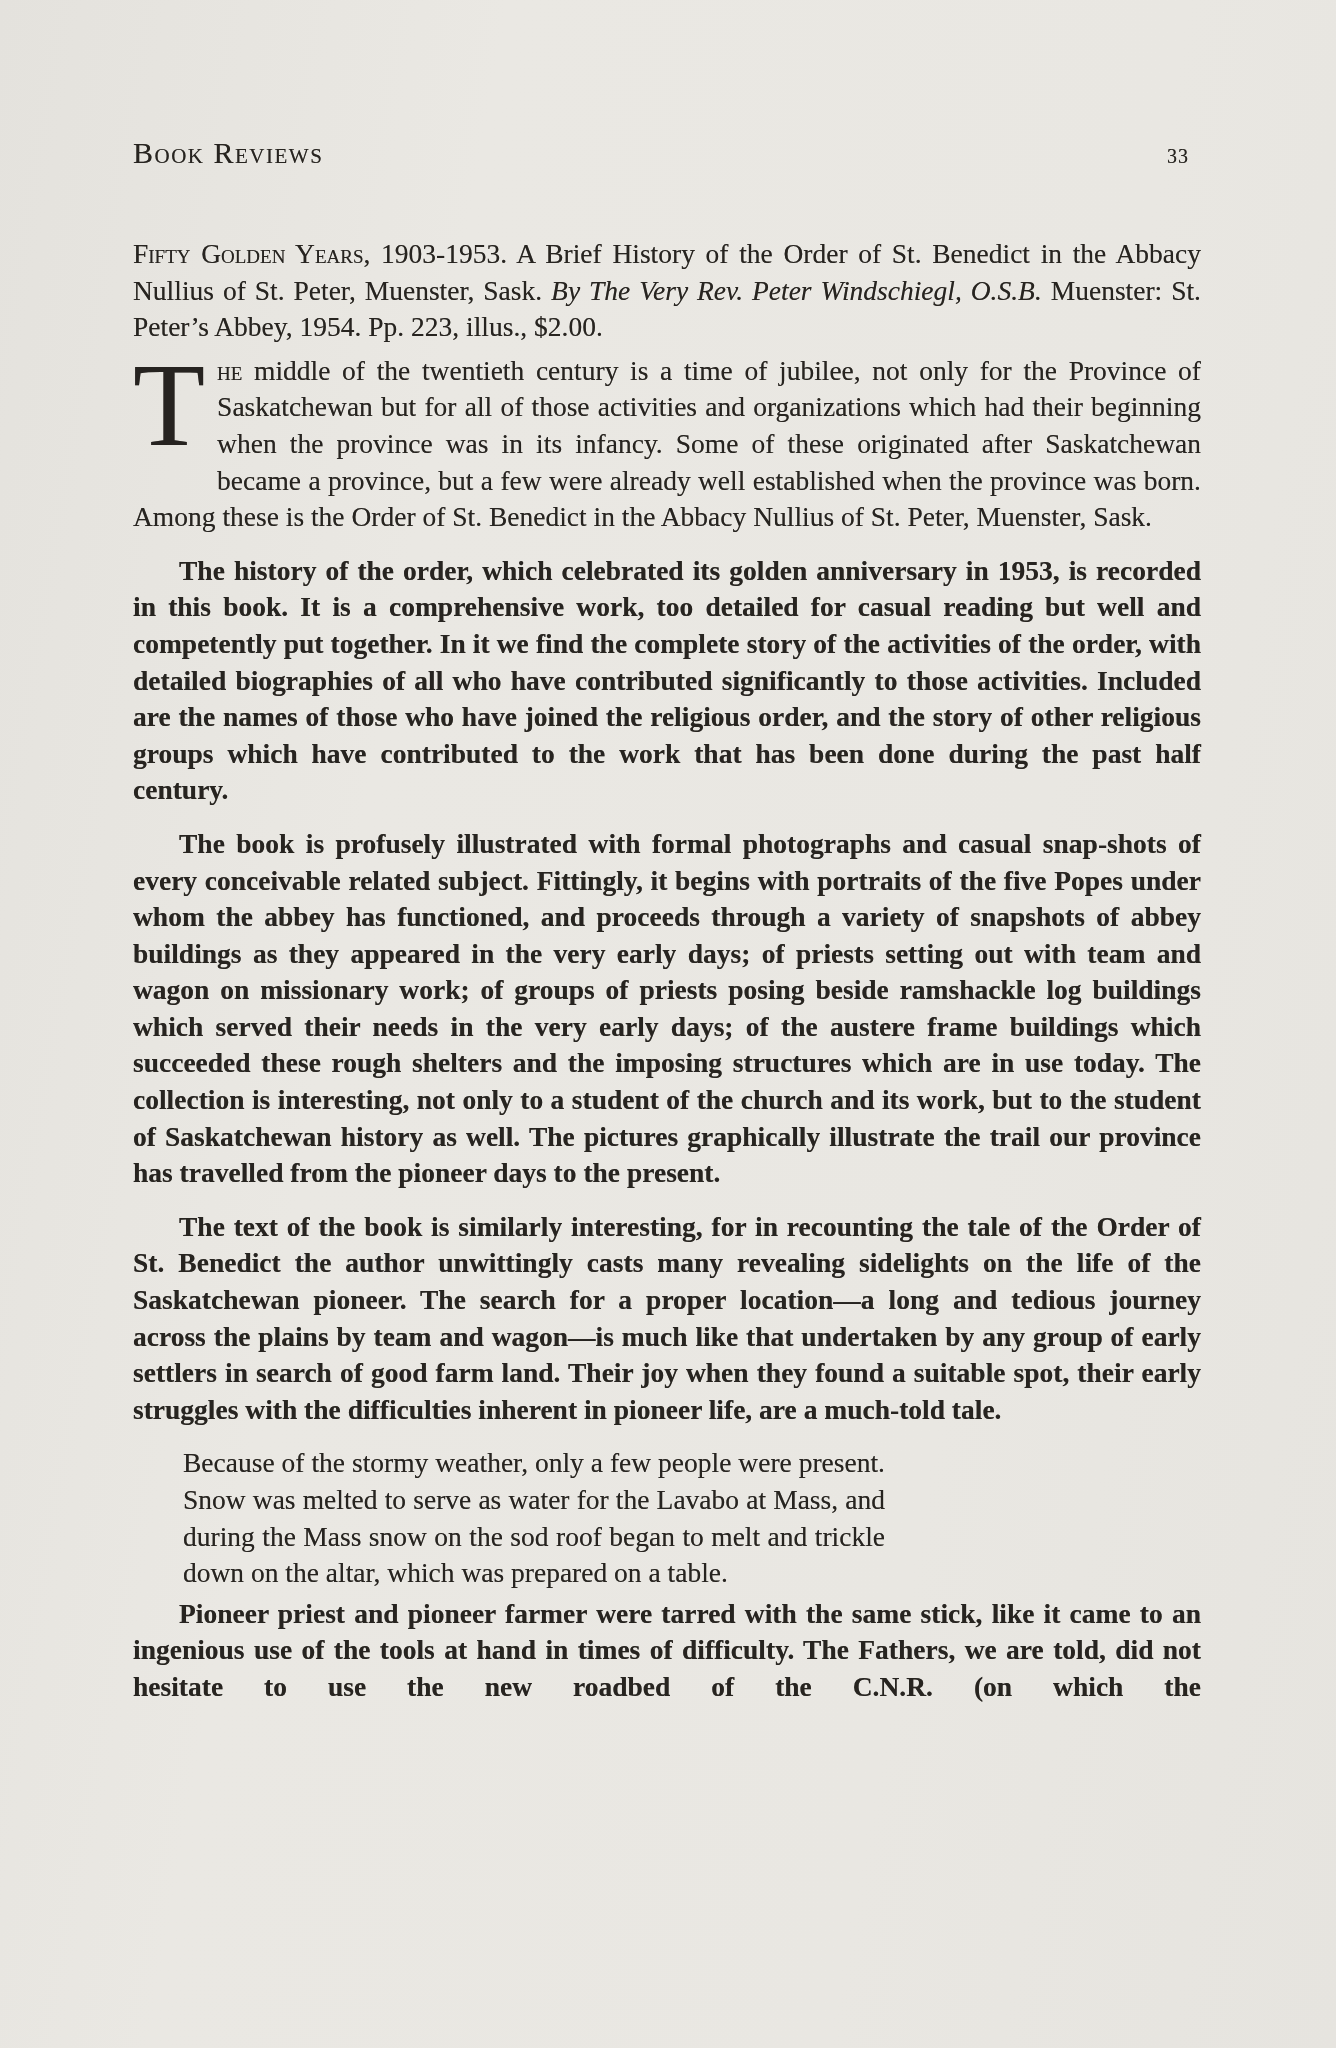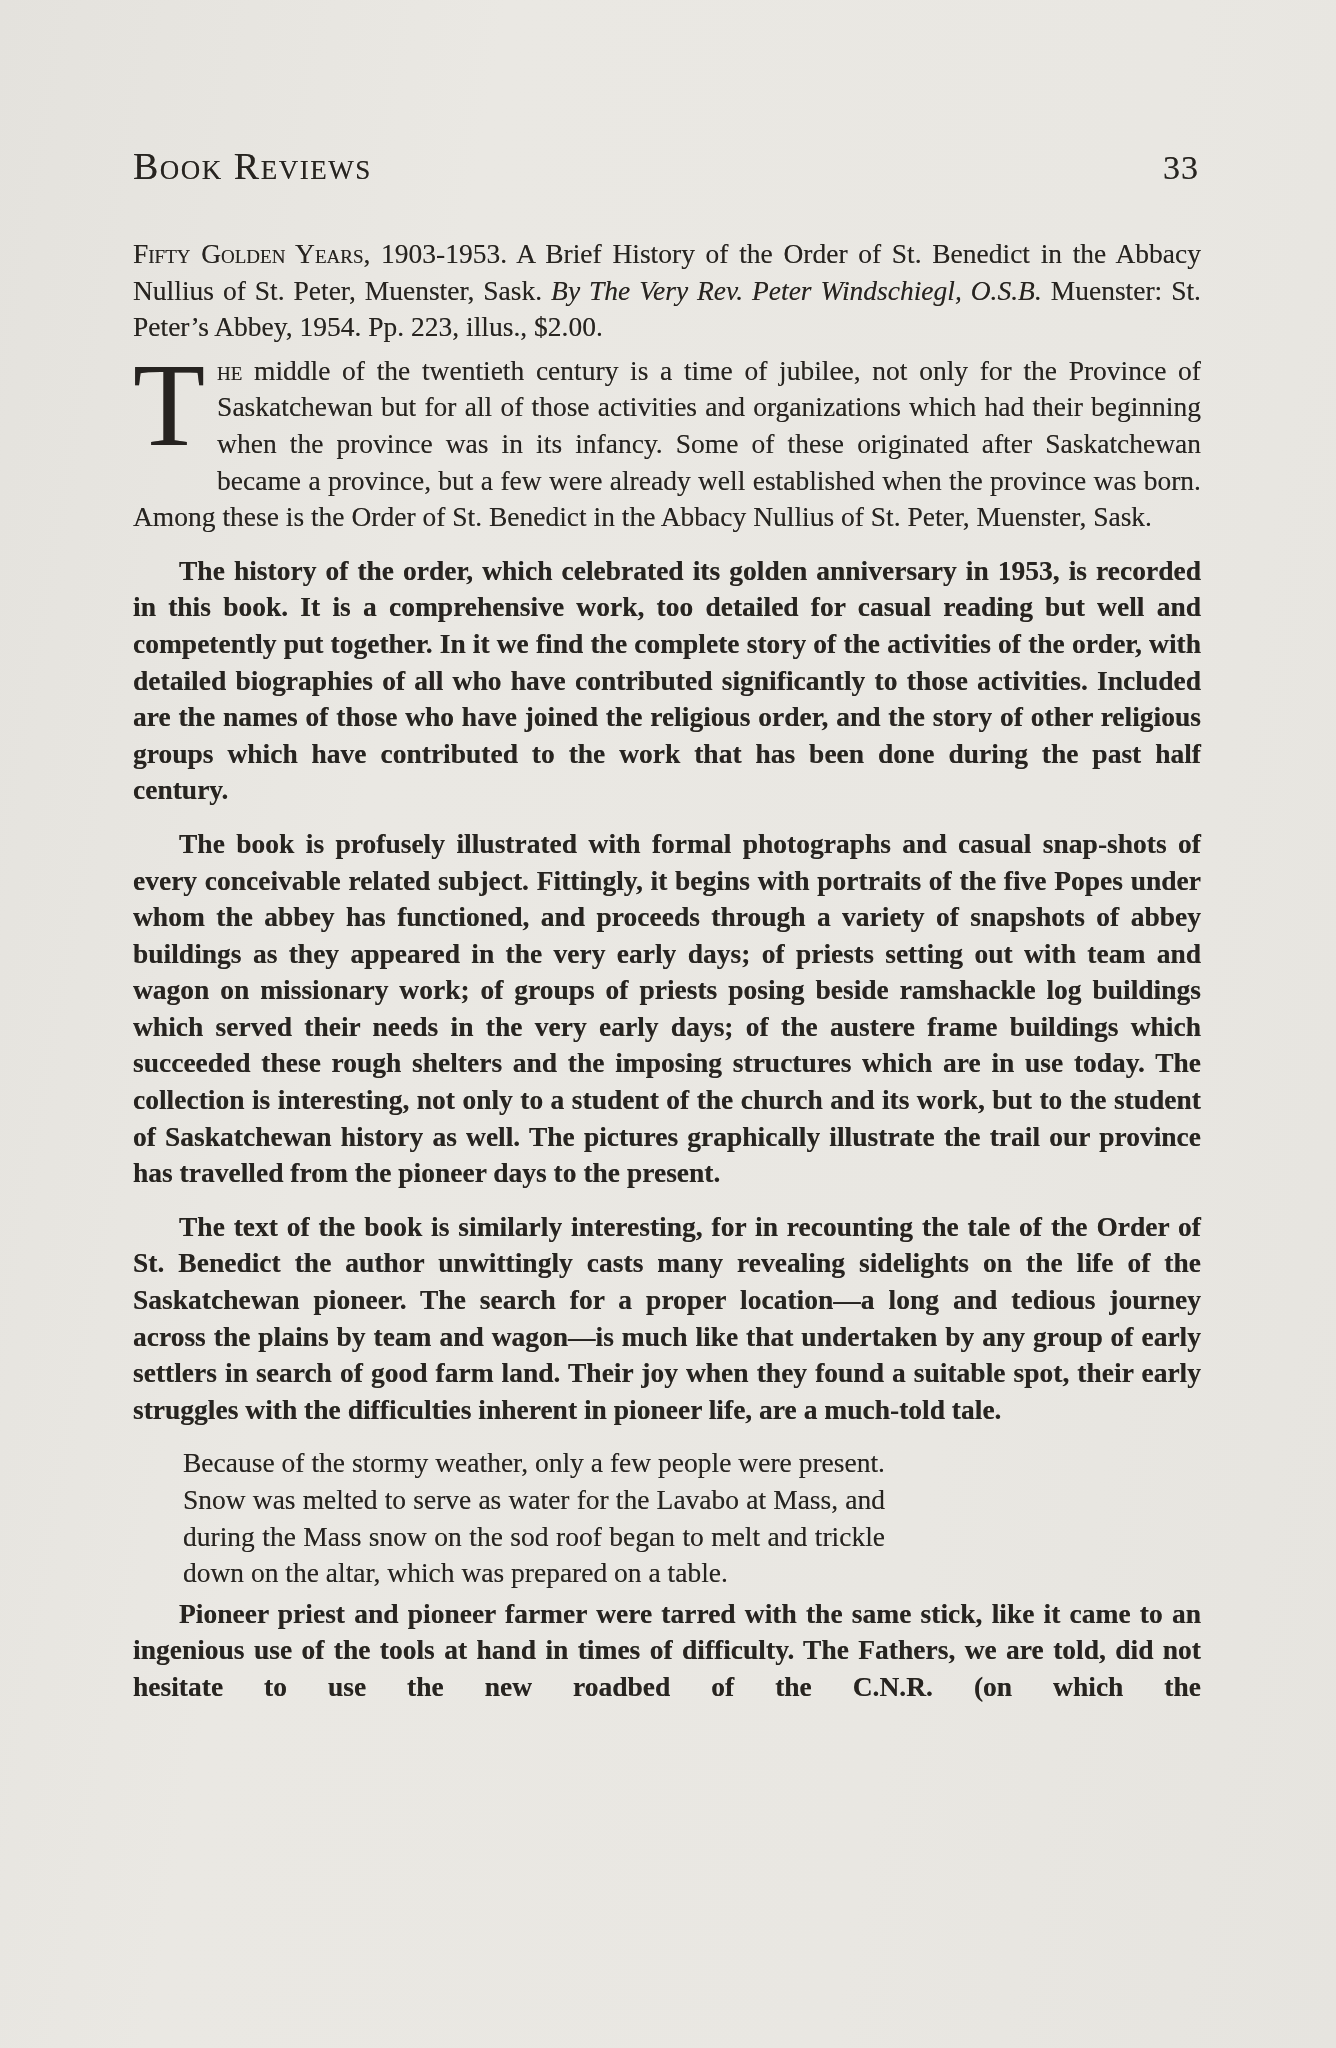--- a/index.html
+++ b/index.html
@@ -24,29 +24,28 @@
     position: absolute;
     left: 133px;
     top: 136px;
     width: 1068px;
     display: flex;
     justify-content: space-between;
     align-items: baseline;
   }
   .rh-title {
     font-variant: small-caps;
-    font-size: 38px;
+    font-size: 30px;
     letter-spacing: 1.5px;
     text-shadow: 0 0 0.6px rgba(40,36,30,0.55);
-    margin-top: 8px;
   }
   .rh-page {
-    font-size: 34px;
+    font-size: 20px;
     letter-spacing: 1px;
-    margin-right: 2px;
+    margin-right: 12px;
     text-shadow: 0 0 0.6px rgba(40,36,30,0.55);
   }
   .content {
     position: absolute;
     left: 133px;
     top: 236px;
     width: 1068px;
     font-size: 27.5px;
     line-height: 36.6px;
     text-align: justify;

